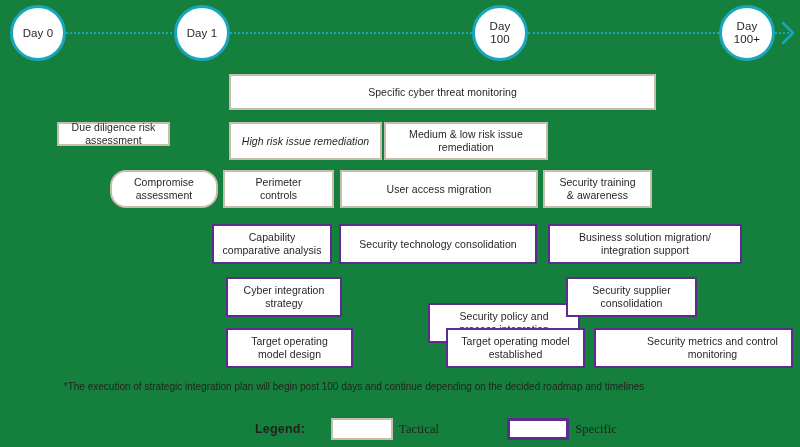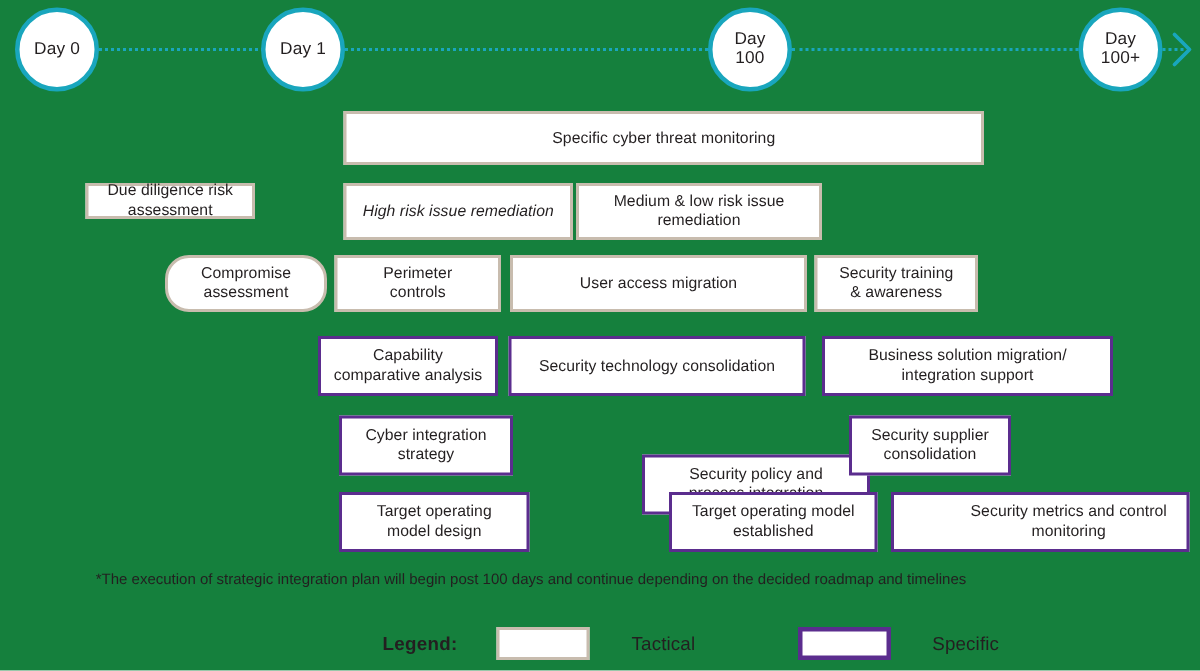--- a/index.html
+++ b/index.html
@@ -107,21 +107,21 @@
     padding-left: 33px;
   }
   .legend-swatch {
     width: 62px;
     height: 22px;
     background: #ffffff;
     box-sizing: border-box;
   }
   .legend-swatch.tactical { border: 2.5px solid #c8bcae; }
   .legend-swatch.strategic { border: 3px solid #5b2d8e; }
-  .legend-text { margin-left: 28px; letter-spacing: 0.1px; }
+  .legend-text { margin-left: 6px; letter-spacing: 0.1px; font-family: Liberation Serif, serif; }
   .legend-gap { width: 68px; }
 </style>
 </head>
 <body>
 
 <div id="canvas">
 
   <div>
 
     <div class="timeline-line" style="left:66px; width:110px;"></div>
@@ -194,21 +194,21 @@
   </div>
 
   <div class="box strategic" style="left:226px; top:277px; width:116px; height:40px;">
     <span class="box-label">Cyber integration
 strategy</span>
   </div>
   <div class="box strategic" style="left:428px; top:277px; width:152px; height:40px;margin-top:26px;">
     <span class="box-label">Security policy and
 process integration</span>
   </div>
-  <div class="box strategic" style="left:566px; top:277px; width:108px; height:40px;">
+  <div class="box strategic" style="left:566px; top:277px; width:131px; height:40px;">
     <span class="box-label">Security supplier
 consolidation</span>
   </div>
 
   <div class="box strategic" style="left:226px; top:328px; width:127px; height:40px;">
     <span class="box-label">Target operating
 model design</span>
   </div>
   <div class="box strategic" style="left:446px; top:328px; width:139px; height:40px;">
     <span class="box-label">Target operating model

